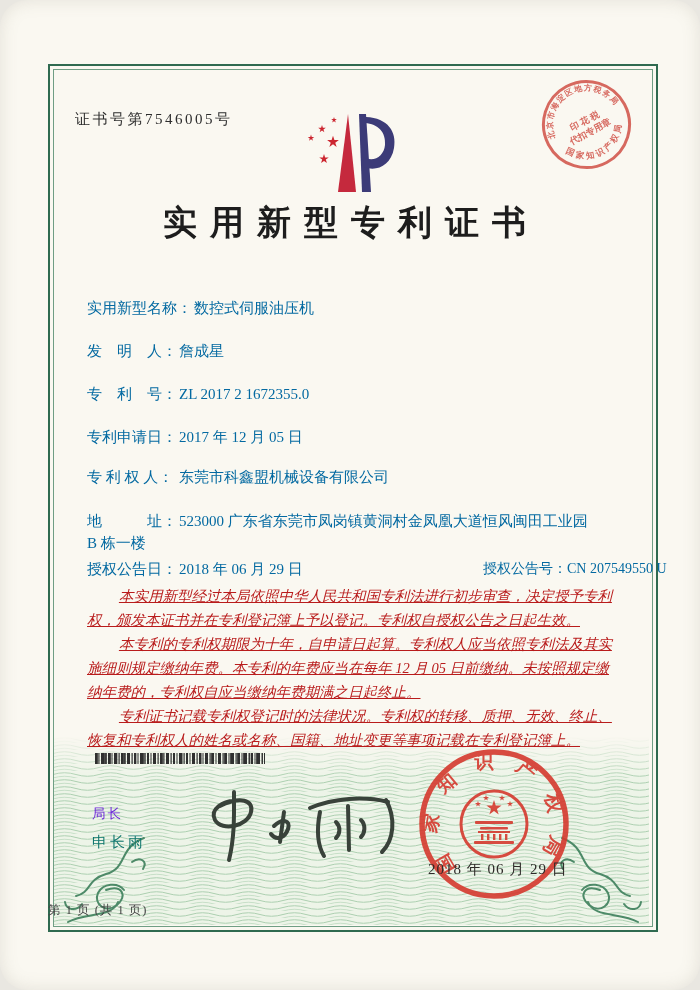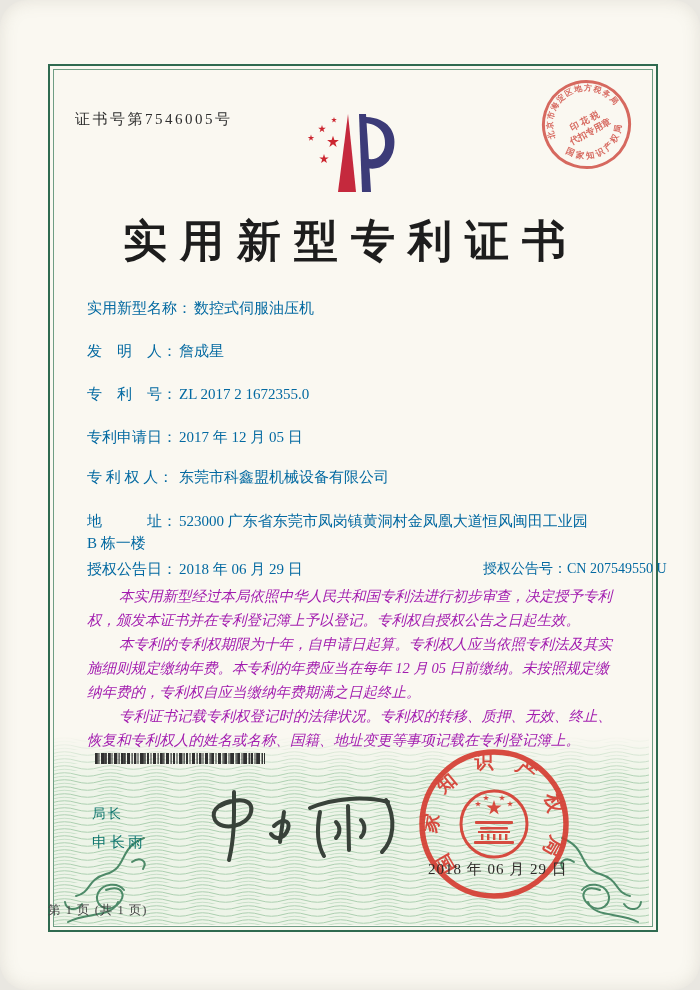--- a/index.html
+++ b/index.html
@@ -6,43 +6,43 @@
   body{background:#e9e7e1;font-family:"Liberation Serif","DejaVu Serif",serif;}
   #page{position:relative;width:700px;height:990px;background:#faf8f1;overflow:hidden;
         box-shadow:inset 0 0 18px rgba(120,115,100,.18);border-radius:27px;}
   
   .frame{position:absolute;left:48px;top:64px;width:606px;height:864px;
          border:2.5px solid #2f6a50;}
   .frame-inner{position:absolute;inset:3px;border:1.5px solid #6f9e84;}
   
   .cert-no{position:absolute;left:75px;top:110px;font-size:15px;letter-spacing:2.5px;color:#2d2d2d;}
   .logo{position:absolute;left:300px;top:112px;}
-  .title{position:absolute;left:48px;top:212px;width:606px;text-align:center;
-         font-size:44px;font-weight:bold;letter-spacing:13px;color:#1d1d1d;}
+  .title{position:absolute;left:48px;top:200px;width:606px;text-align:center;
+         font-size:34px;font-weight:bold;letter-spacing:13px;color:#1d1d1d;}
   
   .field{position:absolute;left:87px;font-size:15px;color:#0369a1;white-space:nowrap;}
   .field .lbl{display:inline-block;min-width:90px;}
   .field .val{margin-left:2px;}
   .field.wrap{white-space:normal;width:505px;line-height:22px;}
   .field.wrap .val{display:inline;}
   .grant-no{position:absolute;left:396px;top:0;font-size:14px;white-space:nowrap;}
   
   .paras{position:absolute;left:87px;top:584px;width:533px;font-size:14.5px;line-height:24px;
-         color:#a21caf;font-style:italic;}
+         color:#b91c1c;font-style:italic;text-decoration:underline;}
   .paras p{margin:0;text-indent:2.2em;}
   
   .band{position:absolute;left:53px;top:736px;width:596px;height:189px;
         -webkit-mask-image:linear-gradient(to bottom,transparent,#000 42px);
         mask-image:linear-gradient(to bottom,transparent,#000 42px);}
   .flourish{position:absolute;bottom:66px;}
   .flourish.left{left:56px;}
   .flourish.right{right:50px;transform:scaleX(-1);}
   
   .barcode{position:absolute;left:95px;top:753px;}
-  .director-label{position:absolute;left:92px;top:805px;font-size:13.5px;color:#0f766e;letter-spacing:2px;}
+  .director-label{position:absolute;left:92px;top:805px;font-size:13.5px;color:#6d28d9;letter-spacing:2px;}
   .director-name{position:absolute;left:92px;top:833px;font-size:15px;color:#0f766e;letter-spacing:3px;}
   .signature{position:absolute;left:198px;top:788px;}
   .seal{position:absolute;left:414px;top:744px;}
   .seal-date{position:absolute;left:428px;top:860px;font-size:15px;letter-spacing:1px;color:#2e2a28;z-index:5;}
   .page-info{position:absolute;left:48px;top:902px;width:606px;text-align:left;
              font-size:12.5px;letter-spacing:1px;color:#454545;}
   .tax-stamp{position:absolute;left:539px;top:77px;}
   svg text{font-family:"Liberation Serif","DejaVu Serif",serif;}
 </style>
 </head>

